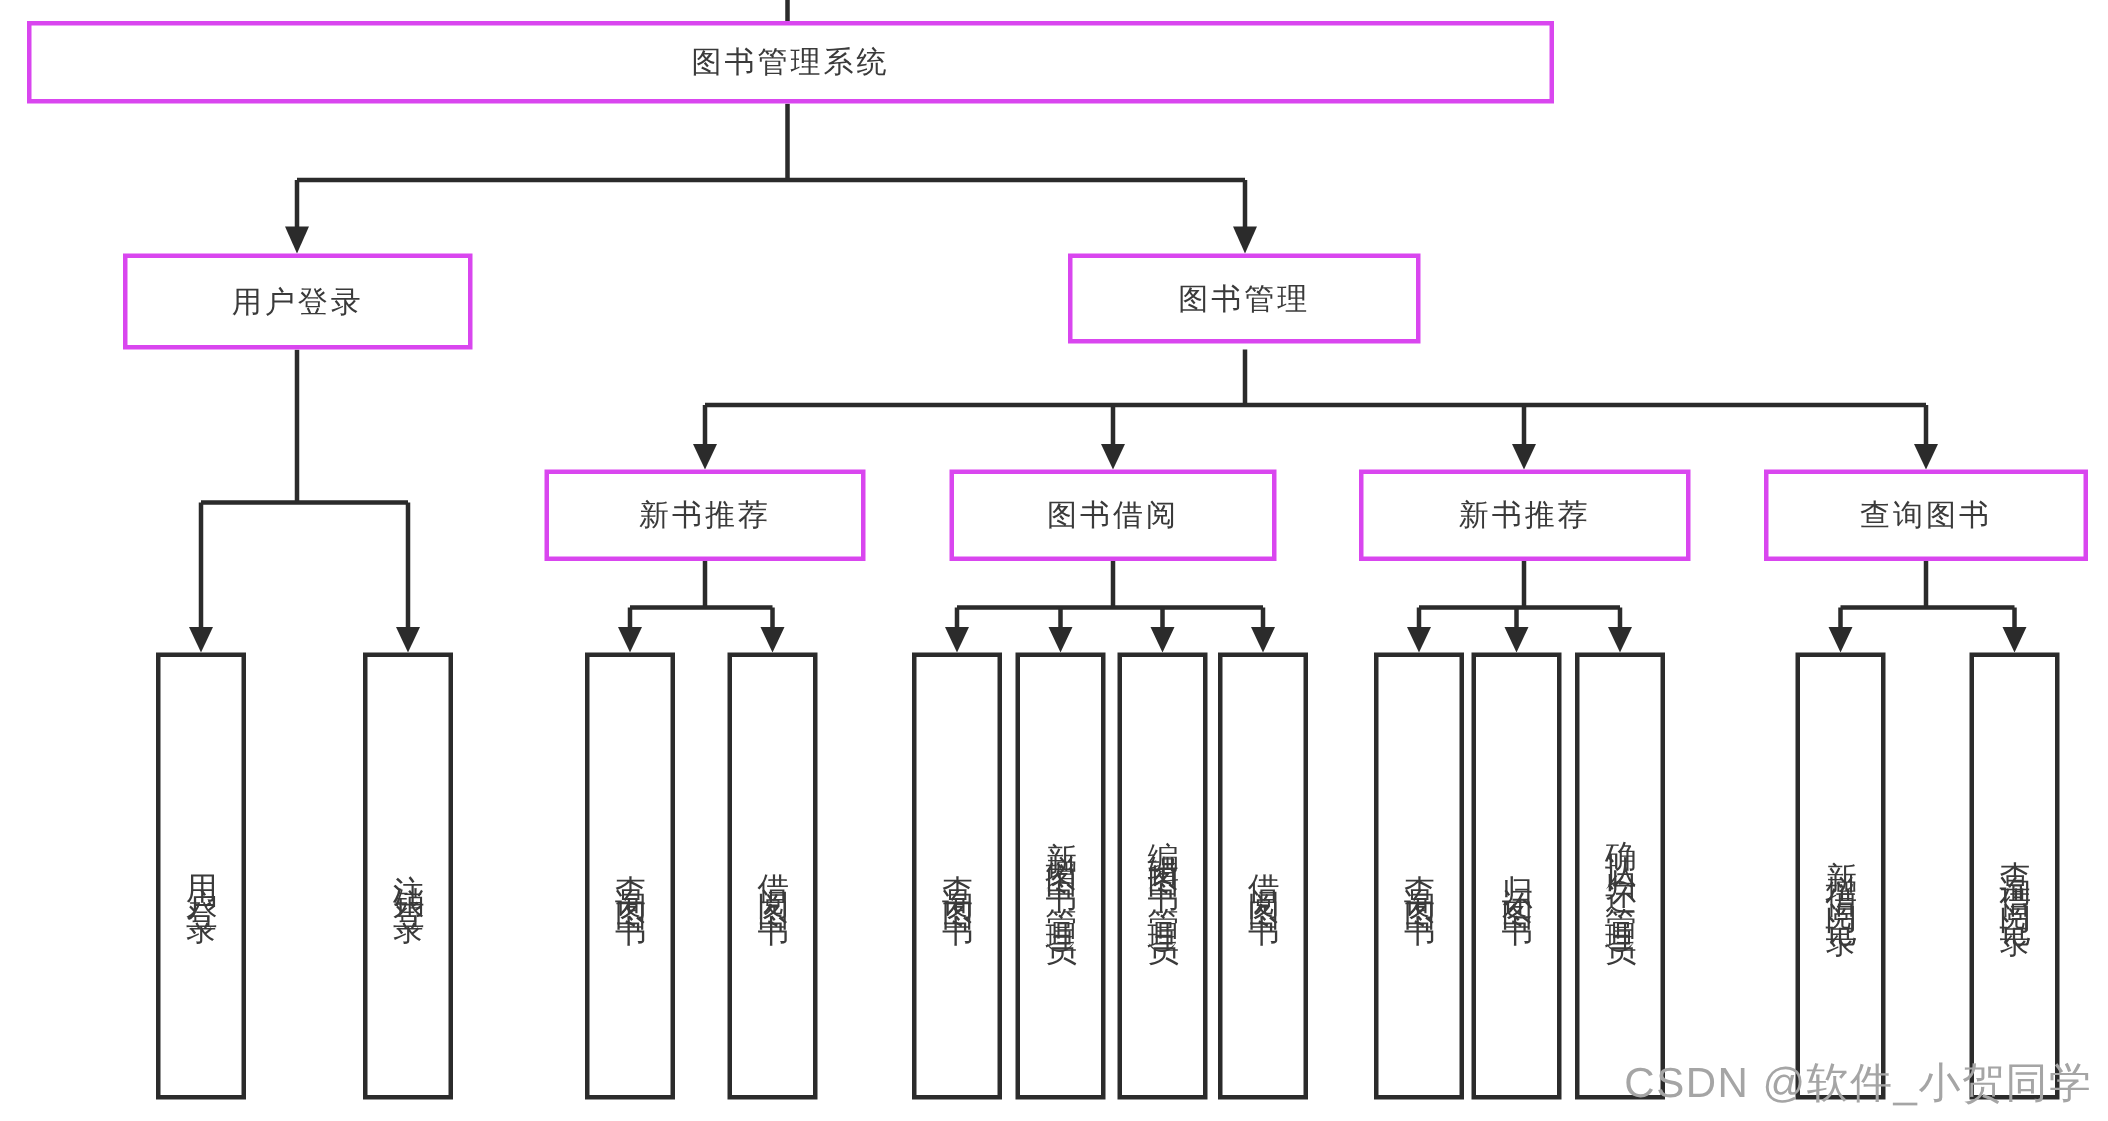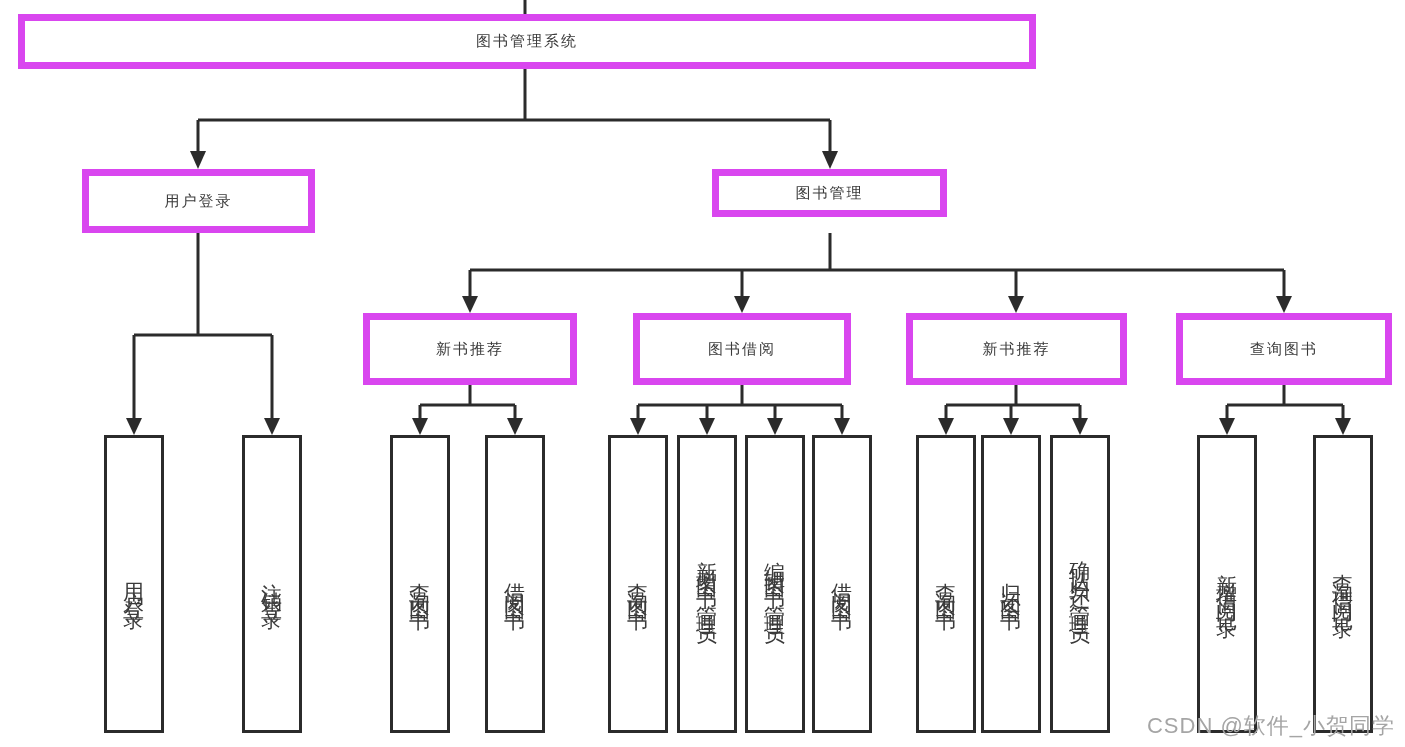--- a/index.html
+++ b/index.html
@@ -8,26 +8,26 @@
     width: 1405px;
     height: 747px;
     background: #ffffff;
     font-family: "Liberation Sans", "DejaVu Sans", sans-serif;
     overflow: hidden;
   }
   #wires { position:absolute; left:0; top:0; width:1405px; height:747px; }
   .hbox {
     position: absolute;
     box-sizing: border-box;
-    border: 7px solid #d946ef;
+    border: 3px solid #d946ef;
     background: #ffffff;
     display: flex;
     align-items: center;
     justify-content: center;
-    font-size: 15px;
+    font-size: 20px;
     letter-spacing: 2px;
     color: #3a3a3a;
     white-space: nowrap;
   }
   .leaf {
     position: absolute;
     top: 435px;
     width: 60px;
     height: 298px;
     box-sizing: border-box;
@@ -41,37 +41,37 @@
     writing-mode: vertical-rl;
     text-orientation: mixed;
     font-size: 21px;
     letter-spacing: 9px;
     line-height: 1.1;
     color: #3a3a3a;
     white-space: nowrap;
   }
   #root-box   { left:18px;  top:14px;  width:1018px; height:55px; }
   #user-login { left:82px;  top:169px; width:233px;  height:64px; }
-  #book-mgmt  { left:712px; top:169px; width:235px;  height:48px; }
-  .lvl3 { top:313px; height:72px; }
+  #book-mgmt  { left:712px; top:169px; width:235px;  height:60px; }
+  .lvl3 { top:313px; height:61px; }
   #new-books       { left:363px;  width:214px; }
   #book-borrow     { left:633px;  width:218px;font-family:Liberation Serif, serif; }
   #current-borrow  { left:906px;  width:221px; }
   #borrow-records  { left:1176px; width:216px; }
   .l1  { left:104px;  } .l2  { left:242px;  }
   .l3  { left:390px;  } .l4  { left:485px;  }
   .l5  { left:608px;  } .l6  { left:677px;  }
   .l7  { left:745px;  } .l8  { left:812px;  }
   .l9  { left:916px;  } .l10 { left:981px;  }
   .l11 { left:1050px; } .l12 { left:1197px; } .l13 { left:1313px; }
   #watermark {
     position: absolute;
     right: 10px;
     bottom: 6px;
-    font-size: 22px;
+    font-size: 28px;
     color: #a5a5a5;
     letter-spacing: 1px;
     z-index: 5;
     pointer-events: none;
   }
 </style>
 </head>
 <body>
 
 <div id="canvas">

